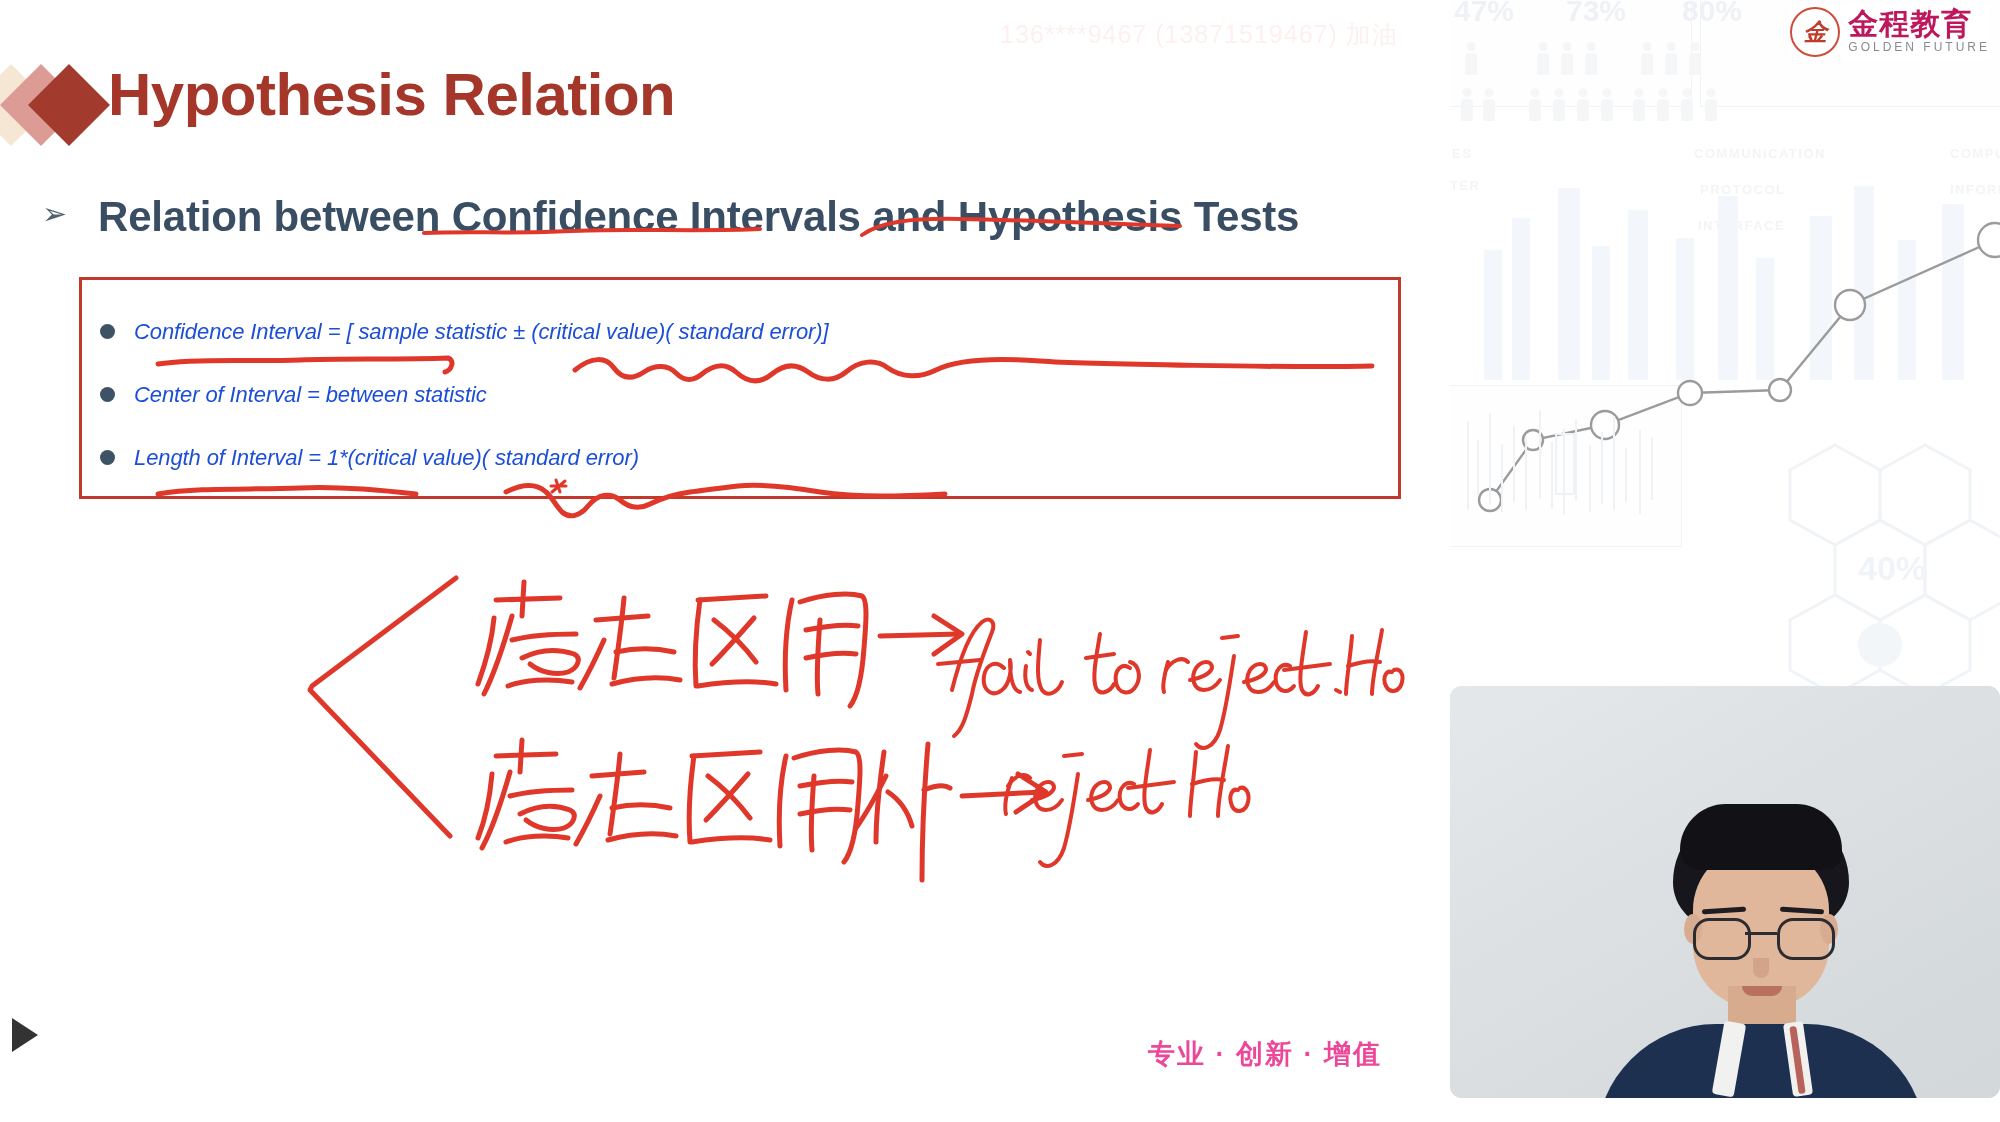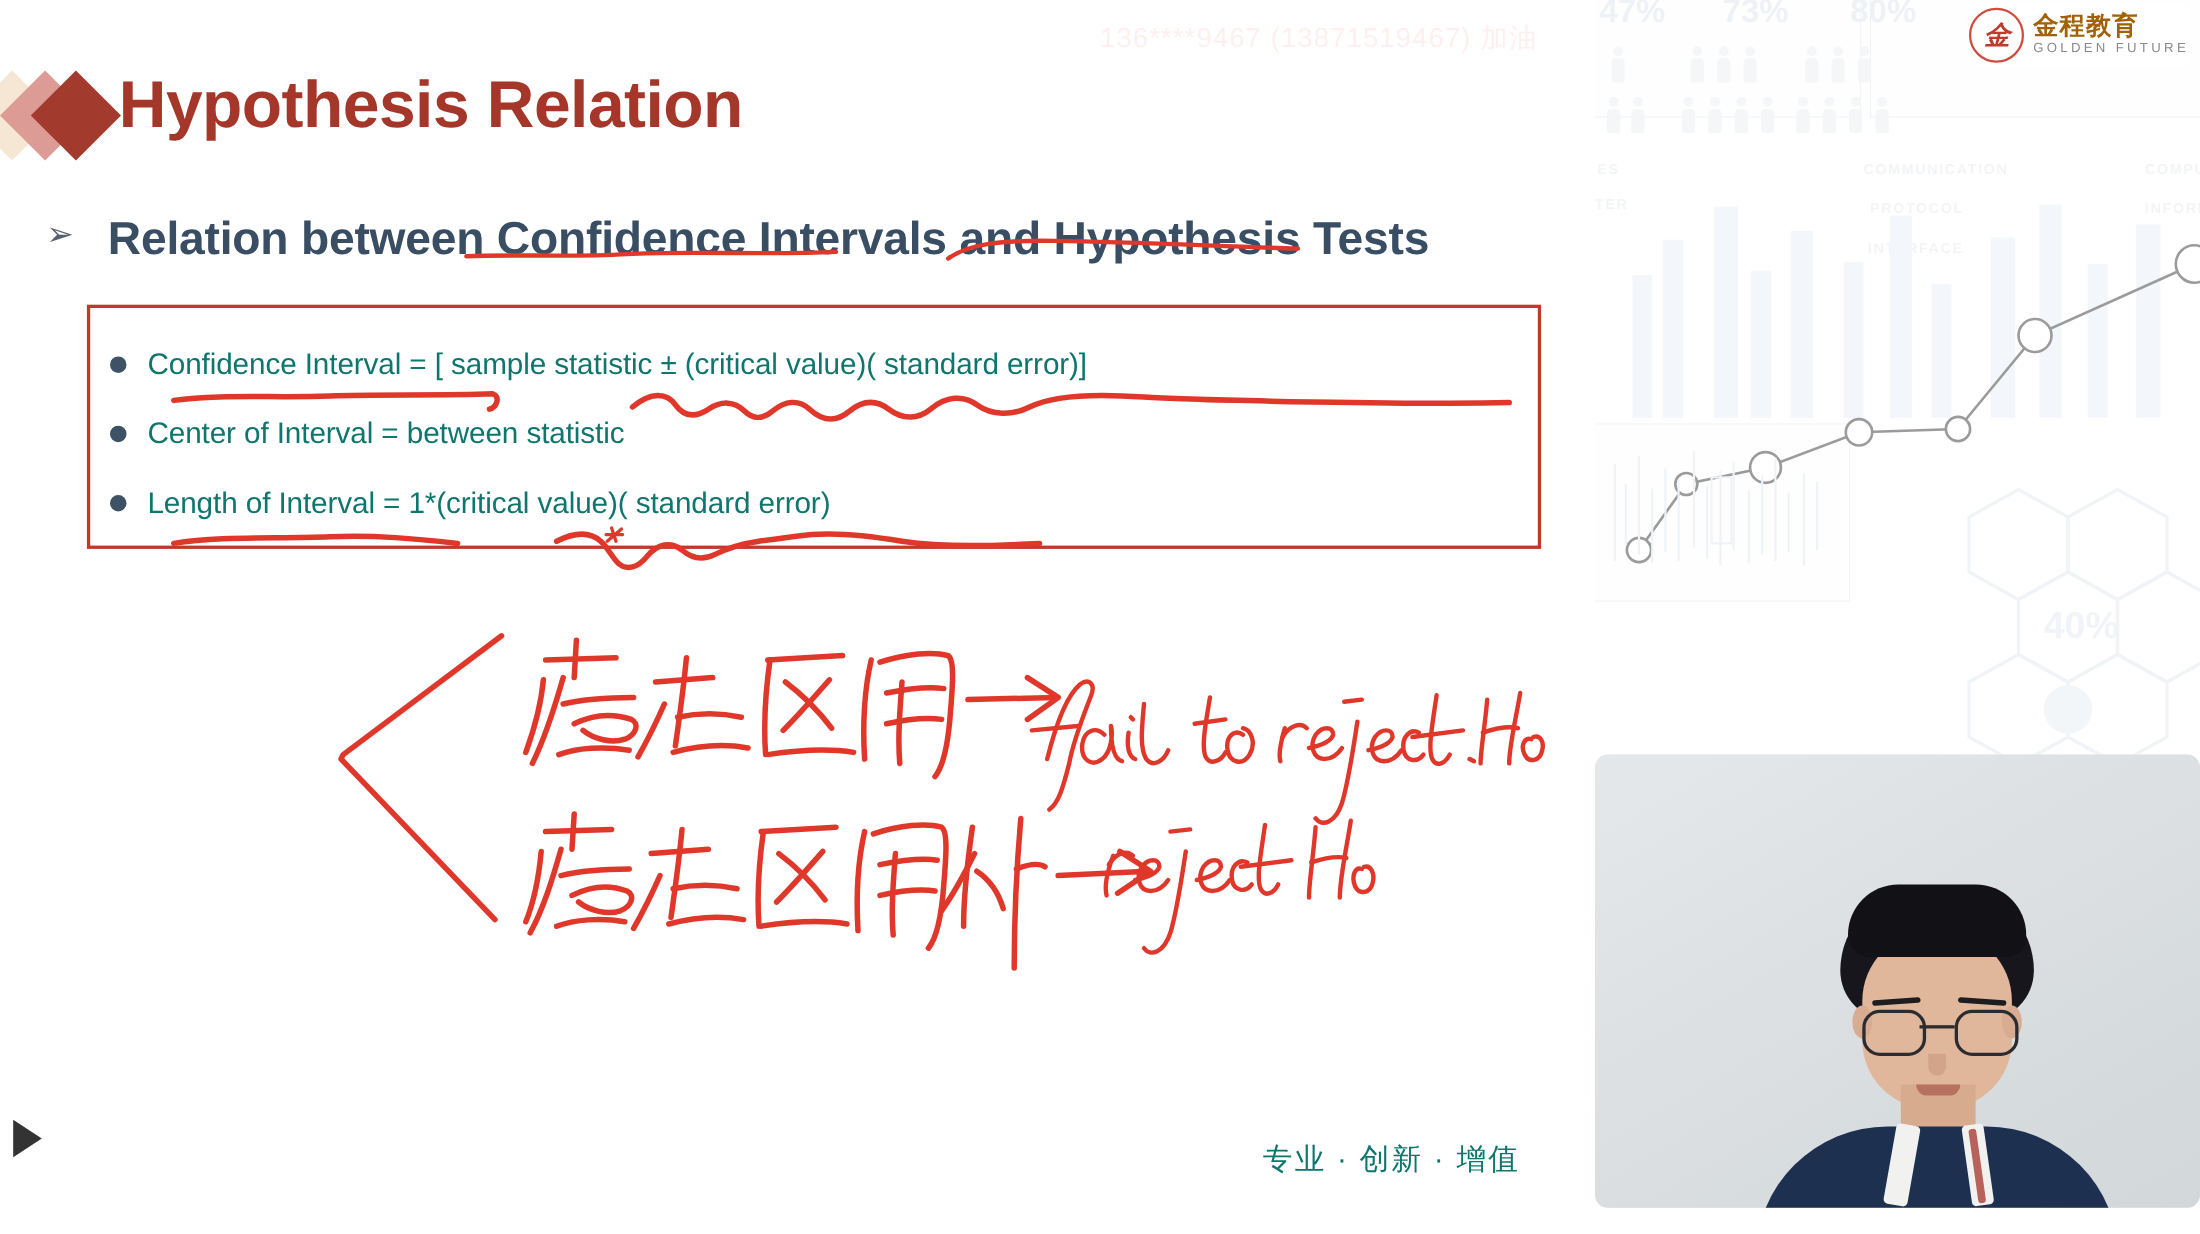--- a/index.html
+++ b/index.html
@@ -64,31 +64,32 @@
   .bullets{position:absolute;left:100px;top:300px;width:1320px;}
   .bullet-line{
     position:relative;height:63px;
     display:flex;align-items:center;
   }
   .dot{
     width:15px;height:15px;border-radius:50%;
     background:#3d5265;margin-right:19px;flex:0 0 auto;
   }
   .bullet-text{
-    font-size:27px;color:#0f766e;white-space:nowrap;
+    font-size:22px;color:#1d4ed8;white-space:nowrap;
     letter-spacing:-0.1px;
+    font-style:italic;
   }
 
   
   #ink{position:absolute;left:0;top:0;width:1450px;height:1122px;pointer-events:none;}
 
   
   .footer-slogan{
     position:absolute;left:1148px;top:1036px;
-    font-size:27px;font-weight:normal;color:#0f766e;
+    font-size:27px;font-weight:bold;color:#ec4899;
     letter-spacing:2px;white-space:nowrap;
   }
 
   
   .play-btn{
     position:absolute;left:12px;top:1018px;
     width:0;height:0;
     border-left:26px solid #333333;
     border-top:17px solid transparent;
     border-bottom:17px solid transparent;
@@ -108,21 +109,21 @@
     background:#fff;
   }
   .brand-seal{
     width:46px;height:46px;border-radius:50%;
     border:2px solid #cf4b3c;
     display:flex;align-items:center;justify-content:center;
     margin-right:8px;flex:0 0 auto;
     background:#fff;
   }
   .brand-seal span{font-size:24px;color:#bf3c2c;font-weight:bold;font-style:italic;}
-  .brand-cn{font-size:23px;font-weight:bold;color:#a16207;letter-spacing:1px;line-height:1;}
+  .brand-cn{font-size:30px;font-weight:bold;color:#be185d;letter-spacing:1px;line-height:1;}
   .brand-en{font-size:12px;color:#8a8a8a;letter-spacing:3px;line-height:1.4;}
 
   
   .deco{position:absolute;left:0;top:0;width:550px;height:690px;overflow:hidden;}
   .deco-card{
     position:absolute;border:1px solid #f1f3f5;background:#fefefe;
   }
   .deco-label{
     position:absolute;color:#f2f4f6;font-size:13px;letter-spacing:1.5px;
     font-weight:bold;white-space:nowrap;

